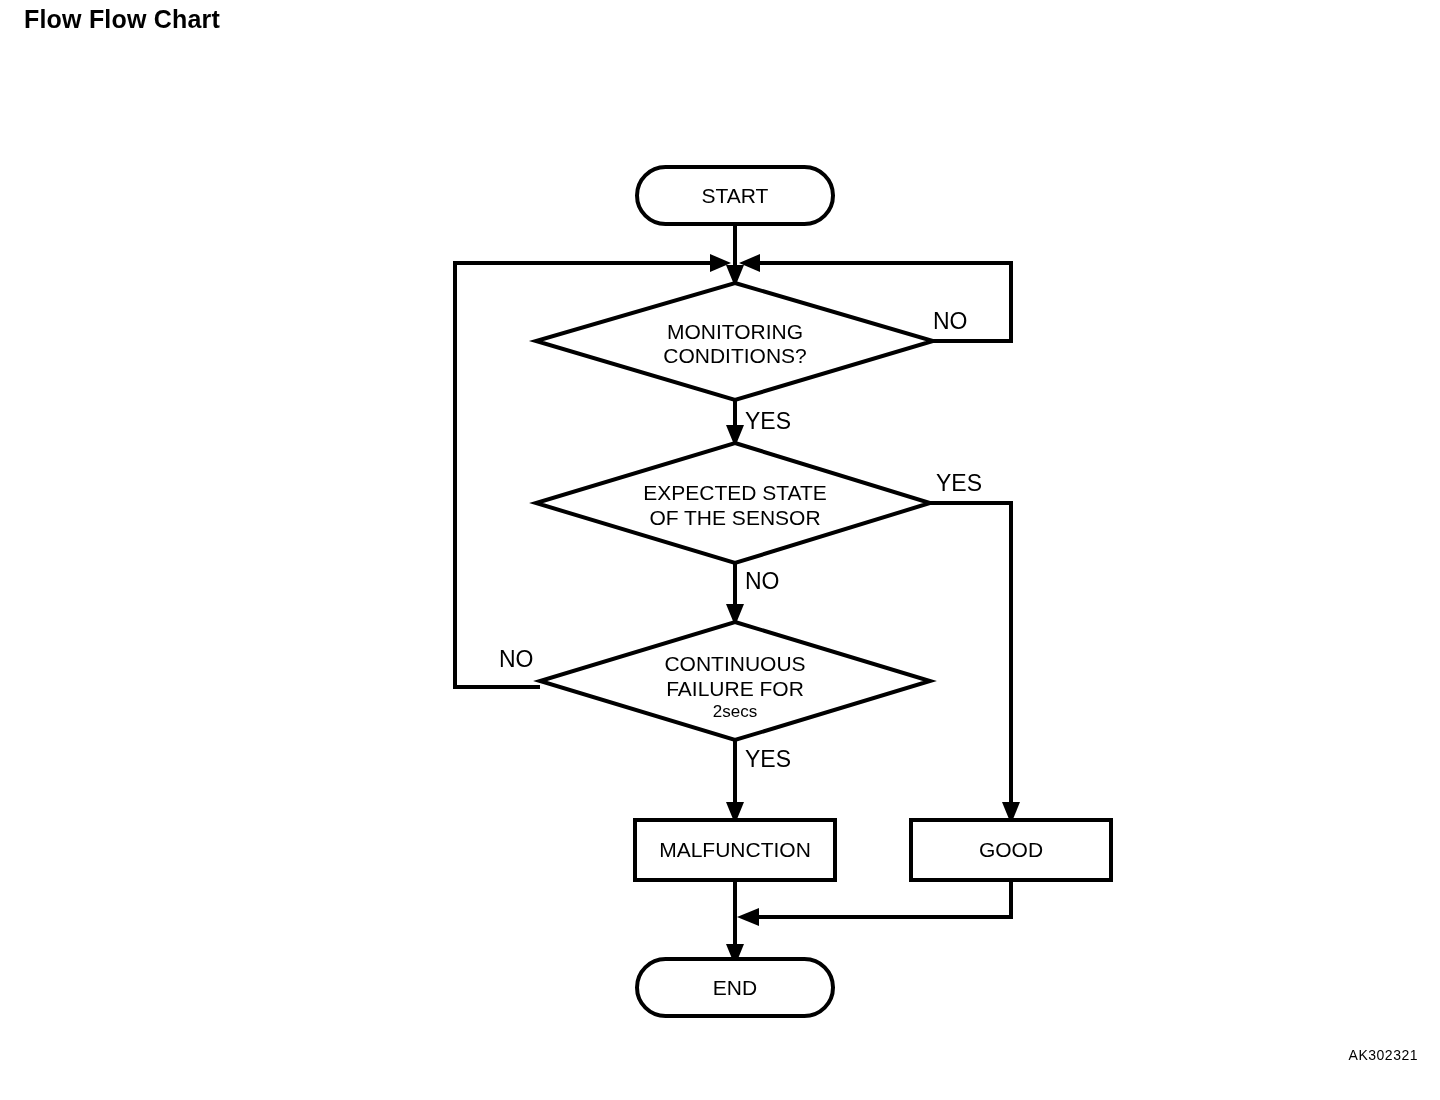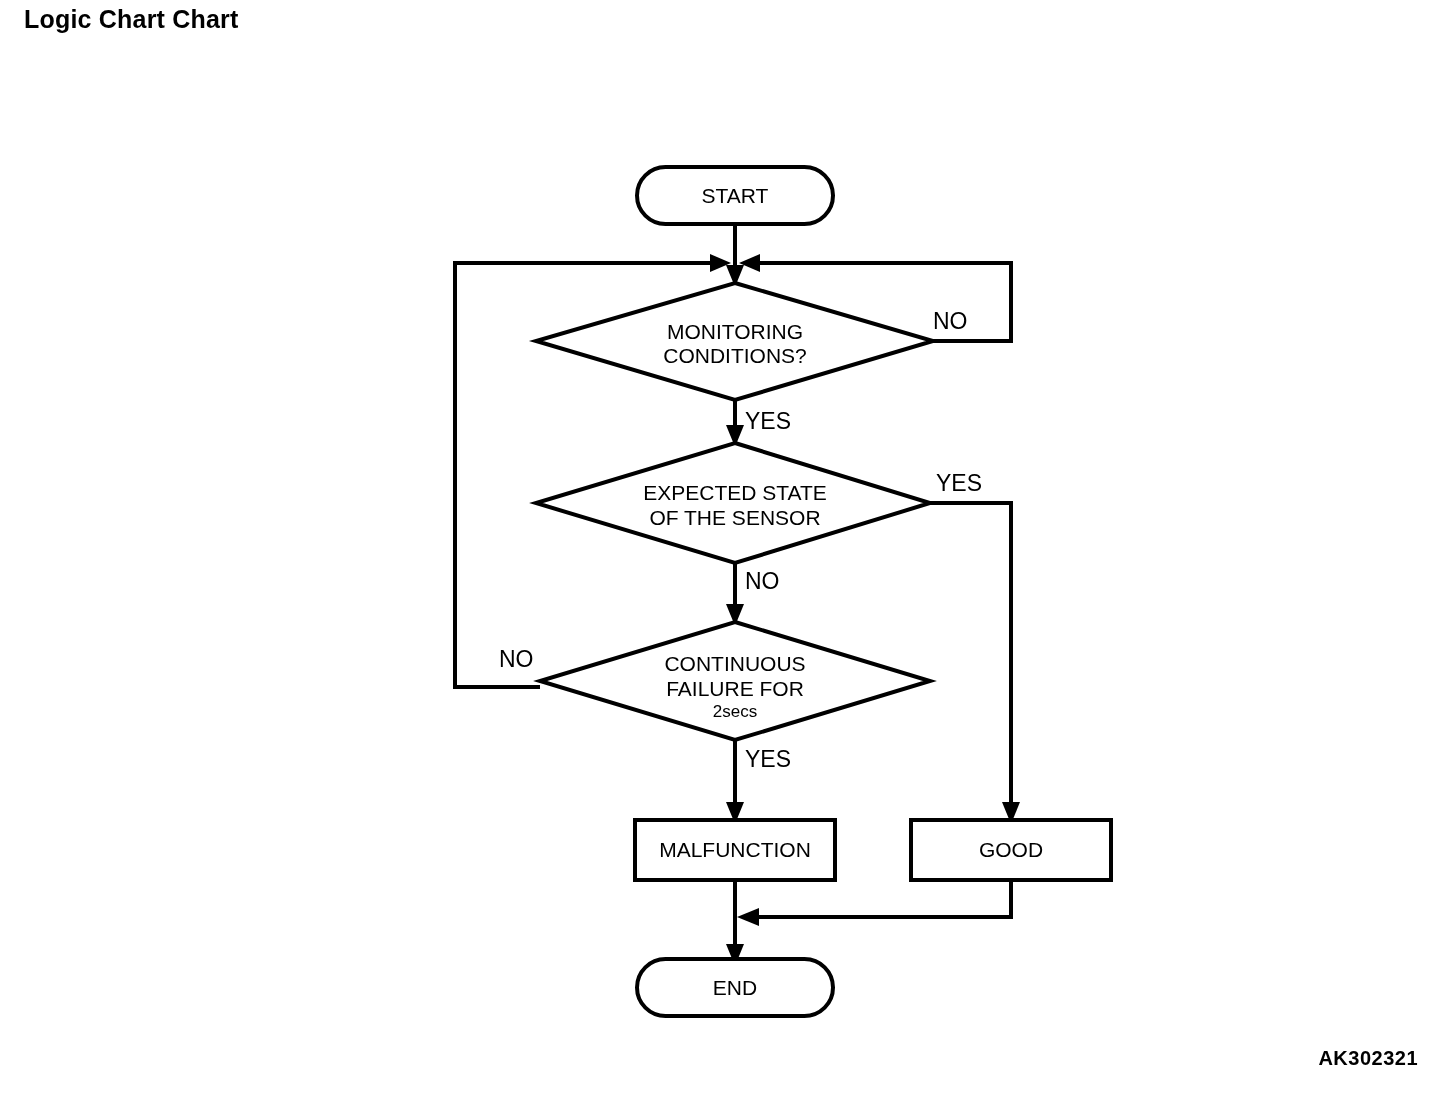--- a/index.html
+++ b/index.html
@@ -22,22 +22,22 @@
     font-size: 25px;
     font-weight: bold;
     letter-spacing: 0.2px;
     line-height: 1.2;
     white-space: nowrap;
   }
   #figure-code {
     position: absolute;
     right: 22px;
     top: 1047px;
-    font-size: 20px;
-    font-weight: bold;
+    font-size: 14px;
+    font-weight: normal;
     letter-spacing: 0.5px;
     white-space: nowrap;
   }
   #flow-canvas {
     position: absolute;
     left: 0;
     top: 0;
     width: 1440px;
     height: 1100px;
   }
@@ -76,21 +76,21 @@
     font-family: "Liberation Sans", sans-serif;
     font-size: 23px;
     fill: #000000;
     text-anchor: start;
     dominant-baseline: middle;
   }
 </style>
 </head>
 <body>
 
-<div id="page-title">Logic Chart Chart</div>
+<div id="page-title">Flow Flow Chart</div>
 
 <svg id="flow-canvas" viewBox="0 0 1440 1100" width="1440" height="1100" xmlns="http://www.w3.org/2000/svg">
 
   <path class="connector" d="M735,224 L735,263"></path>
 
   <path class="connector" d="M735,263 L735,279"></path>
   <polygon class="arrow-head" points="735,287 726,265 744,265"></polygon>
 
   <path class="connector" d="M933,341 L1011,341 L1011,263 L748,263"></path>
   <polygon class="arrow-head" points="739,263 760,254 760,272"></polygon>

